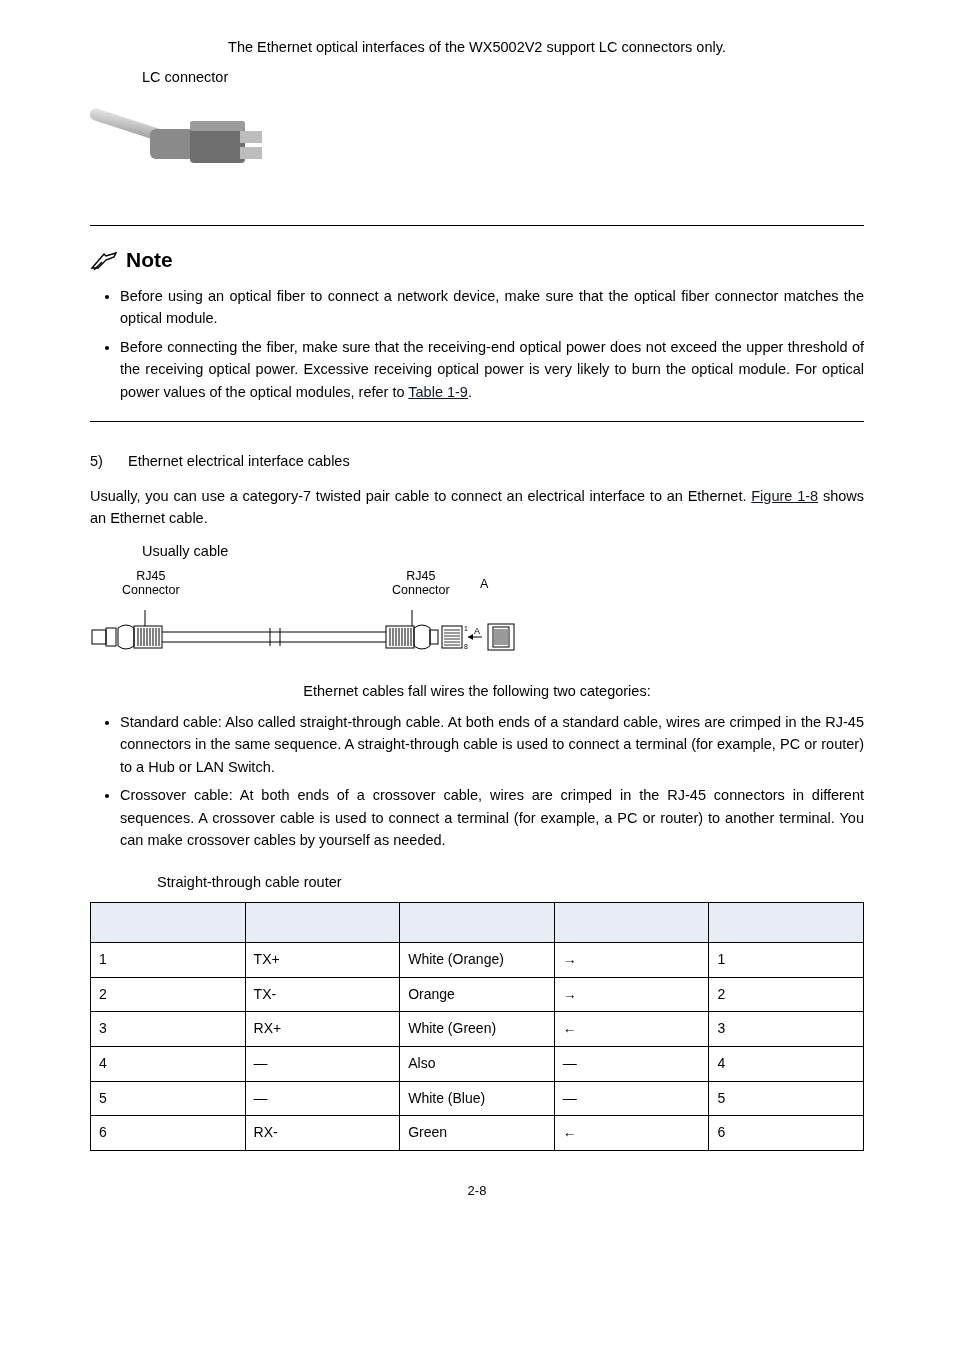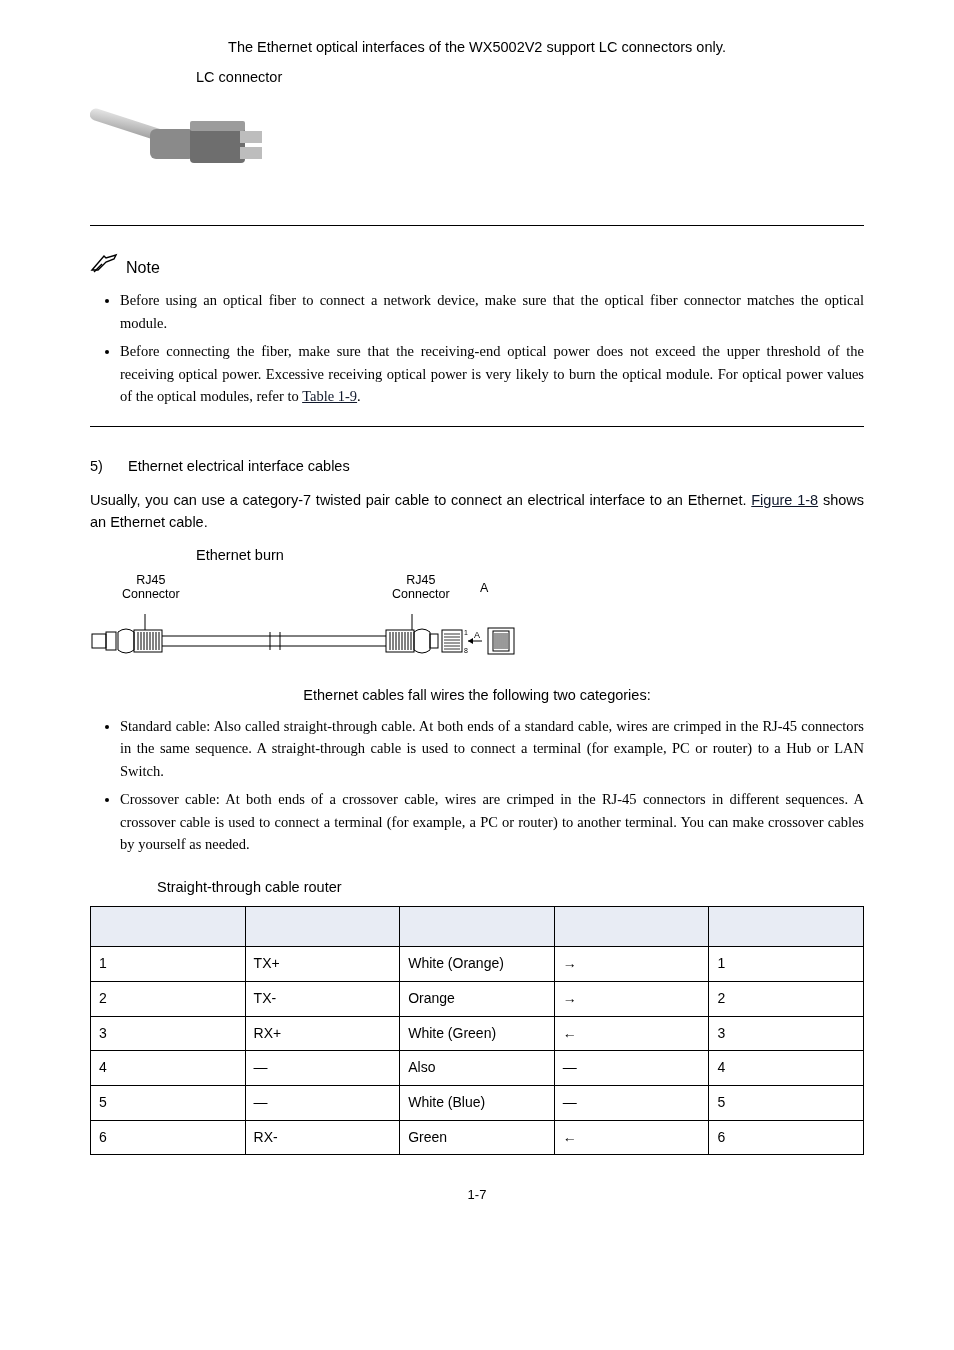--- a/index.html
+++ b/index.html
@@ -7,28 +7,28 @@
     font-family: Arial, Helvetica, sans-serif;
     font-size: 14.5px;
     line-height: 1.55;
     color: #000;
     background: #fff;
     width: 954px;
     margin: 0 auto;
     padding: 36px 90px 40px 90px;
   }
   .p { margin-bottom: 8px; text-align: center; }
-  .p-indent { margin-left: 106px; margin-bottom: 8px; }
+  .p-indent { margin-left: 52px; margin-bottom: 8px; }
   .figure-block { margin: 10px 0 20px 0; }
   hr.sep { border: 0; border-top: 1px solid #000; margin: 18px 0; }
   .note-row { display: flex; align-items: center; gap: 6px; margin-bottom: 8px; }
   .note-icon svg { display: block; }
-  .note-label { font-weight: normal; font-size: 16px; margin-top: 12px; }
+  .note-label { font-weight: bold; font-size: 21px; }
   ul.bullets { list-style: disc; padding-left: 30px; margin: 4px 0 10px 0; }
-  ul.bullets li { margin-bottom: 6px; text-align: justify; font-family: Liberation Serif, serif; }
+  ul.bullets li { margin-bottom: 6px; text-align: justify; }
   .link { color: #0f172a; text-decoration: underline; cursor: pointer; }
   .step-line { margin: 28px 0 12px 0; }
   .step-num { display: inline-block; min-width: 34px; }
   .table-title { margin-left: 67px; margin-bottom: 8px; margin-top: 20px; }
   table.pinout {
     width: 100%;
     border-collapse: collapse;
     table-layout: fixed;
   }
   table.pinout th {
@@ -106,21 +106,21 @@
 
 <p class="step-line">
   <span class="step-num">5)</span>
   <span>Ethernet electrical interface cables</span>
 </p>
 
 <p class="p" style="text-align:justify;">
   <span>Usually, you can use a category-7 twisted pair cable to connect an electrical interface to an Ethernet. </span><a class="link">Figure 1-8</a><span> shows an Ethernet cable.</span>
 </p>
 
-<p class="p-indent" style="margin-top:10px;">Ethernet burn</p>
+<p class="p-indent" style="margin-top:10px;">Usually cable</p>
 
 <div class="eth-wrap">
   <div class="eth-labels">
     <div class="lbl rj1">RJ45<br>Connector</div>
     <div class="lbl rj2">RJ45<br>Connector</div>
     <div class="lbl sideA">A</div>
   </div>
   <div class="eth-svg">
     <svg width="430" height="50" viewBox="0 0 430 50">
 
@@ -250,13 +250,13 @@
       <tr>
         <td>6</td>
         <td>RX-</td>
         <td>Green</td>
         <td>←</td>
         <td>6</td>
       </tr>
     </tbody>
 </table>
 
-<p class="footer-pg">1-7</p>
+<p class="footer-pg">2-8</p>
 
 </body></html>

